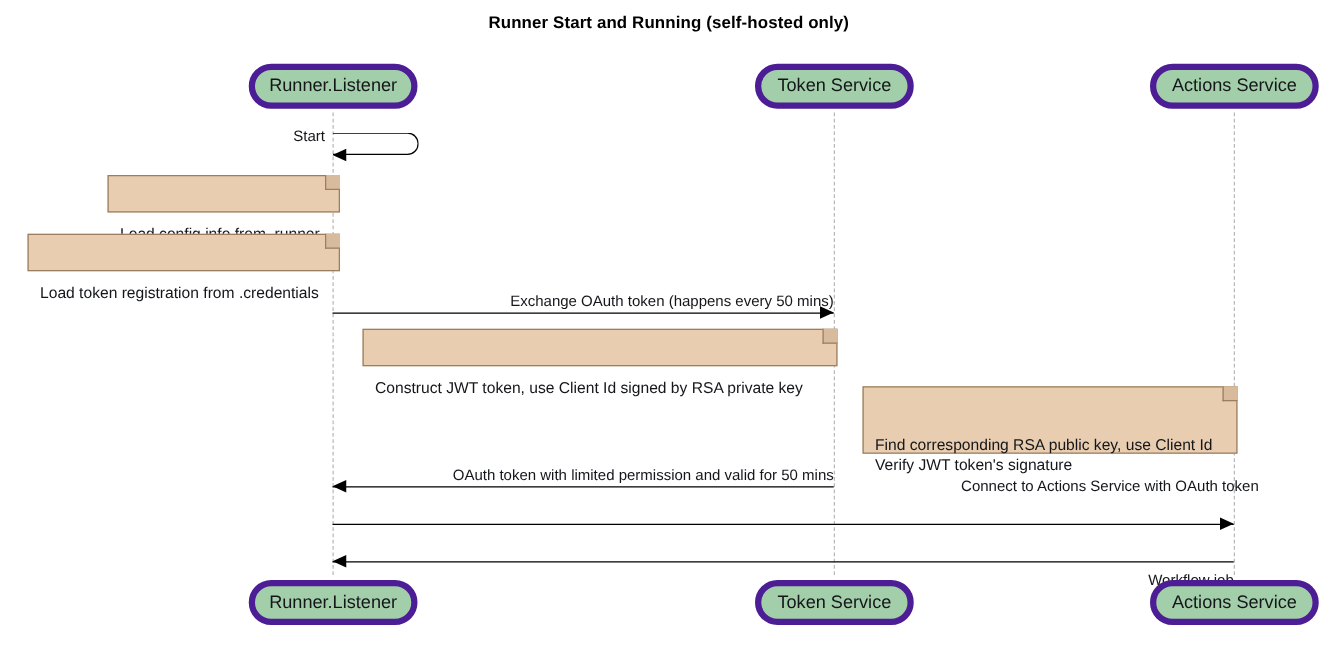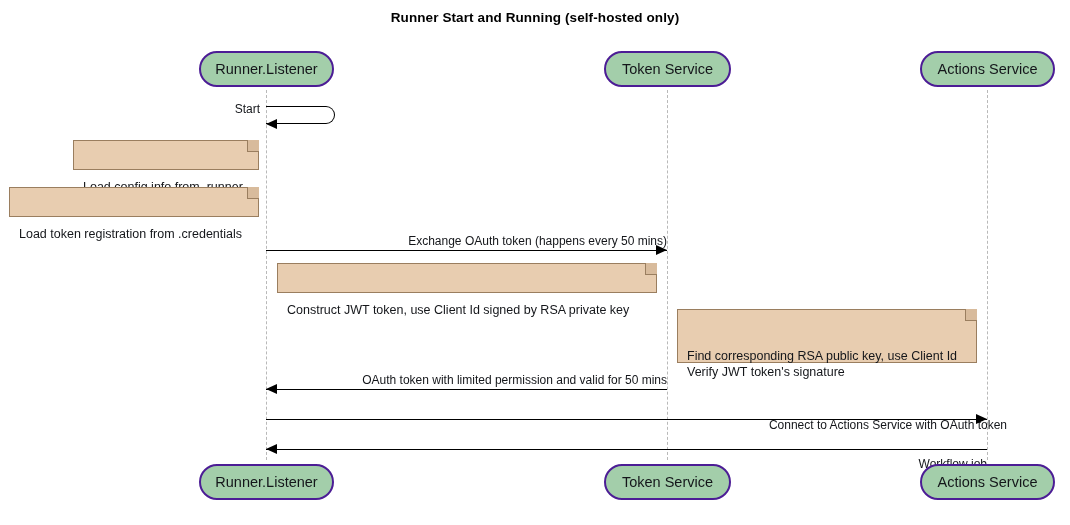--- a/index.html
+++ b/index.html
@@ -35,21 +35,21 @@
     position: absolute;
     width: 0;
     border-left: 1px dashed #b9b9b9;
     top: 90px;
     height: 370px;
   }
   
   .participant {
     position: absolute;
     height: 36px;
-    border: 2px solid #4c1d95;
+    border: 5px solid #4c1d95;
     border-radius: 18px;
     background: #a3ceaa;
     color: #14161a;
     font-size: 14.5px;
     display: flex;
     align-items: center;
     justify-content: center;
     box-sizing: border-box;
     white-space: nowrap;
   }
@@ -57,20 +57,21 @@
   .note {
     position: absolute;
     background: #e8cdb0;
     border: 1px solid #9a7e5f;
     box-sizing: border-box;
     font-size: 12.5px;
     color: #14161a;
     padding: 6px 9px;
     line-height: 16px;
     white-space: pre-line;
+    margin-left: 13px;
   }
   .note .fold {
     position: absolute;
     top: -1px;
     right: -1px;
     width: 11px;
     height: 11px;
     background: #d8bb9c;
     border-left: 1px solid #9a7e5f;
     border-bottom: 1px solid #9a7e5f;
@@ -159,21 +160,21 @@
   <div class="note" style="left:677px; top:309px; width:300px; height:54px;">
     <span class="fold"></span>
     <span>Find corresponding RSA public key, use Client Id
 Verify JWT token's signature</span>
   </div>
 
   <div class="msg-label" style="left:266px; top:373px; width:401px;">OAuth token with limited permission and valid for 50 mins</div>
   <div class="msg" style="left:266px; top:389px; width:401px;"></div>
   <div class="arrowhead arrow-left" style="left:266px; top:384px;"></div>
 
-  <div class="msg-label" style="left:266px; top:418px; width:721px;padding-left:20px;">Connect to Actions Service with OAuth token</div>
+  <div class="msg-label" style="left:266px; top:382px; width:721px;padding-left:20px;">Connect to Actions Service with OAuth token</div>
   <div class="msg" style="left:266px; top:419px; width:721px;"></div>
   <div class="arrowhead arrow-right" style="left:976px; top:414px;"></div>
 
   <div class="msg-label" style="left:266px; top:457px; width:721px;">Workflow job</div>
   <div class="msg" style="left:266px; top:449px; width:721px;"></div>
   <div class="arrowhead arrow-left" style="left:266px; top:444px;"></div>
 
   <div class="participant" style="left:199px; top:464px; width:135px;">
     <span>Runner.Listener</span>
   </div>

